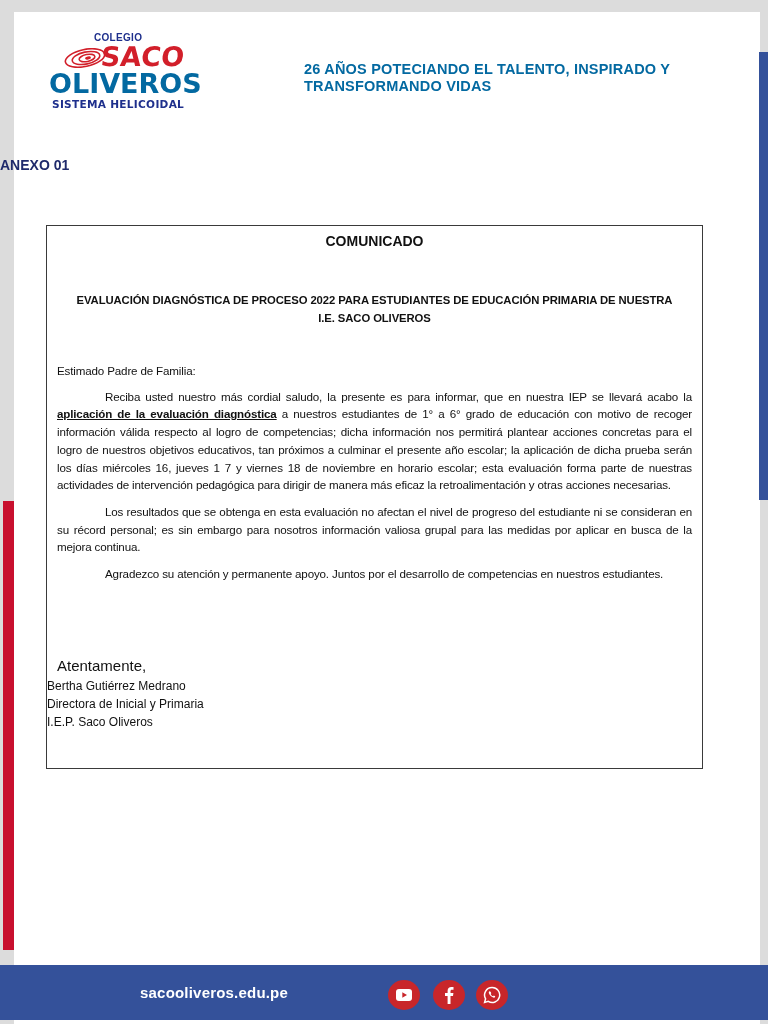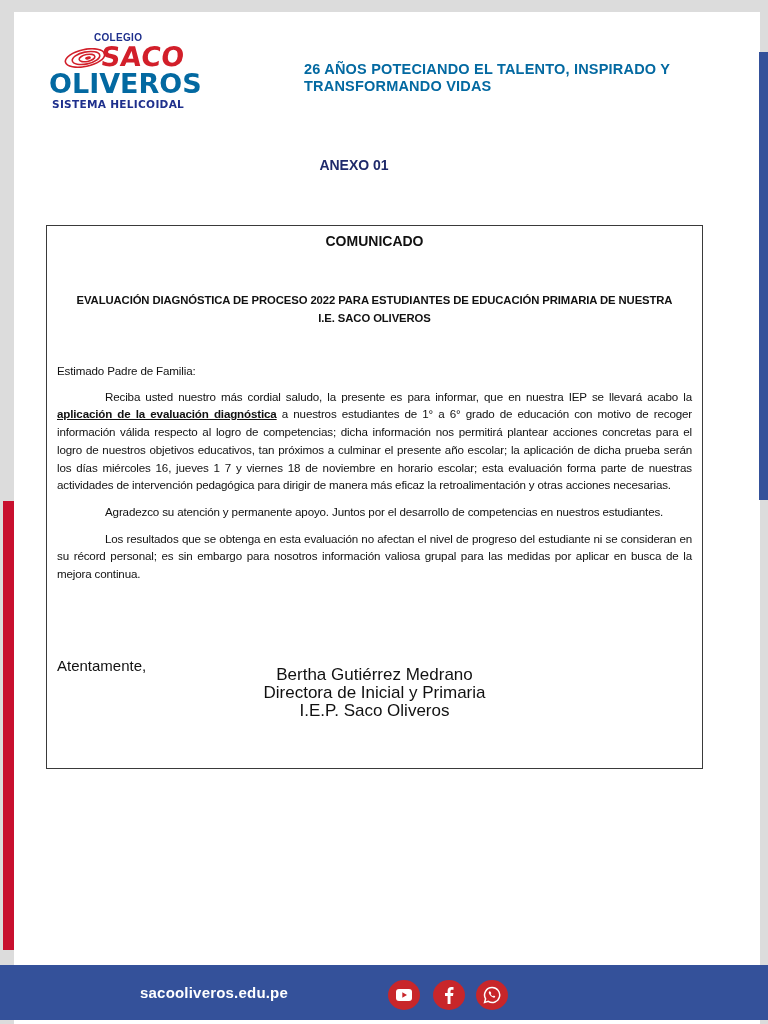--- a/index.html
+++ b/index.html
@@ -58,21 +58,21 @@
     transform: scaleX(0.96); transform-origin: left;
   }
 
   .slogan {
     position: absolute; left: 304px; top: 61px; width: 420px;
     color: #0369a1; font-weight: bold; font-size: 14.5px; line-height: 17px;
     letter-spacing: 0.2px;
   }
 
   .anexo {
-    position: absolute; left: 0; width: 708px; top: 157px; text-align: center;
+    position: absolute; left: 0; width: 708px; top: 157px; text-align: left;
     color: #1f2a6b; font-weight: bold; font-size: 14px;
   }
 
   .box {
     position: absolute; left: 46px; top: 225px; width: 655px; height: 542px;
     border: 1.5px solid #3a3a3a; box-sizing: content-box;
     font-family: "Liberation Sans", sans-serif; color: #111;
   }
   .box .title {
     position: absolute; left: 0; width: 100%; top: 7px; text-align: center;
@@ -87,22 +87,22 @@
     font-size: 11.6px; line-height: 17.7px; text-align: justify; letter-spacing: -0.15px;
   }
   .box .body p { margin: 0 0 9px 0; }
   .box .body .indent { text-indent: 48px; }
   .box .body .greet { margin-bottom: 8px; }
   .box .body u { text-decoration: underline; font-weight: bold; }
   .box .closing {
     position: absolute; left: 10px; top: 431px; font-size: 15px;
   }
   .box .signature {
-    position: absolute; left: 0; width: 100%; top: 440px; text-align: center;
-    font-size: 17px; line-height: 17.8px;
+    position: absolute; left: 0; width: 100%; top: 452px; 
+    font-size: 12px; line-height: 17.8px;
   }
 </style>
 </head>
 <body>
 
 <div class="page"></div>
 <div class="bar-right"></div>
 <div class="bar-left"></div>
 
 <div class="logo">
@@ -127,22 +127,22 @@
 
 <div class="box">
   <div class="title">COMUNICADO</div>
   <div class="subject">
     <div>EVALUACIÓN DIAGNÓSTICA DE PROCESO 2022 PARA ESTUDIANTES DE EDUCACIÓN PRIMARIA DE NUESTRA</div>
     <div>I.E. SACO OLIVEROS</div>
   </div>
   <div class="body">
     <p class="greet">Estimado Padre de Familia:</p>
     <p class="indent"><span>Reciba usted nuestro más cordial saludo, la presente es para informar, que en nuestra IEP se llevará acabo la </span><u>aplicación de la evaluación diagnóstica</u><span> a nuestros estudiantes de 1° a 6° grado de educación con motivo de recoger información válida respecto al logro de competencias; dicha información nos permitirá plantear acciones concretas para el logro de nuestros objetivos educativos, tan próximos a culminar el presente año escolar; la aplicación de dicha prueba serán los días miércoles 16, jueves 1 7 y viernes 18 de noviembre en horario escolar; esta evaluación forma parte de nuestras actividades de intervención pedagógica para dirigir de manera más eficaz la retroalimentación y otras acciones necesarias.</span></p>
+    <p class="indent">Los resultados que se obtenga en esta evaluación no afectan el nivel de progreso del estudiante ni se consideran en su récord personal; es sin embargo para nosotros información valiosa grupal para las medidas por aplicar en busca de la mejora continua.</p>
     <p class="indent">Agradezco su atención y permanente apoyo. Juntos por el desarrollo de competencias en nuestros estudiantes.</p>
-    <p class="indent">Los resultados que se obtenga en esta evaluación no afectan el nivel de progreso del estudiante ni se consideran en su récord personal; es sin embargo para nosotros información valiosa grupal para las medidas por aplicar en busca de la mejora continua.</p>
   </div>
   <div class="closing">Atentamente,</div>
   <div class="signature">
     <div>Bertha Gutiérrez Medrano</div>
     <div>Directora de Inicial y Primaria</div>
     <div>I.E.P. Saco Oliveros</div>
   </div>
 </div>
 
 <div class="footer">

